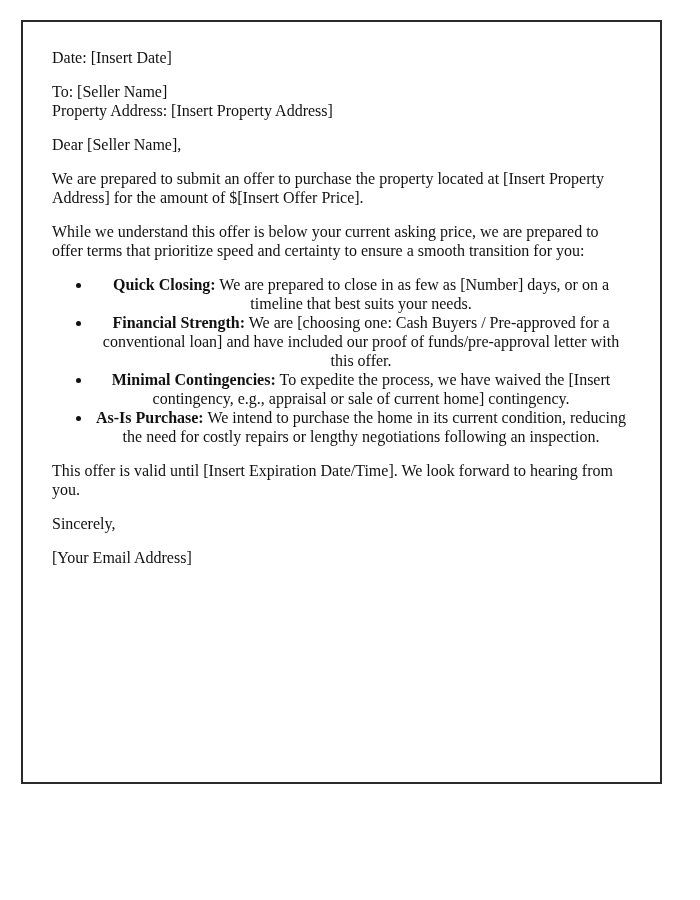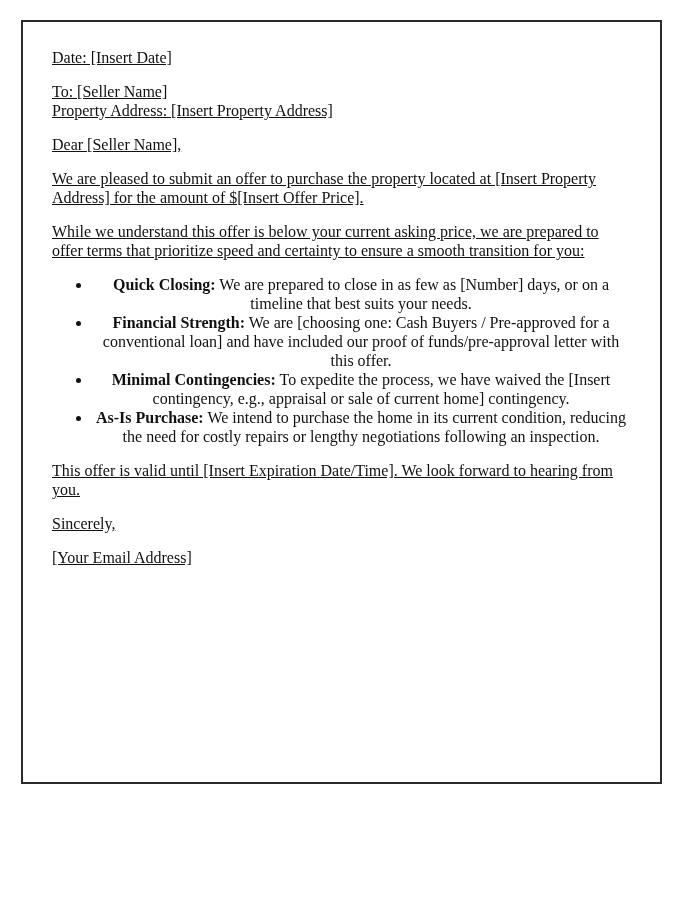--- a/index.html
+++ b/index.html
@@ -26,21 +26,20 @@
     height: 764px;
     border: 2px solid #2b2b2b;
     background: #ffffff;
     padding: 26px 30px 20px 29px;
     overflow: hidden;
   }
   .letter-page p {
     margin: 0 0 15px 0;
     font-size: 16px;
     line-height: 19px;
-    text-decoration: underline;
   }
   .letter-page ul {
     margin: 0 0 15px 0;
     padding: 0 0 0 40px;
     font-size: 16px;
     line-height: 19px;
     text-align: center;
   }
   .letter-page li {
     margin: 0;
@@ -59,21 +58,21 @@
 
     <p>Date: [Insert Date]</p>
 
     <p>
       <span class="sig-line">To: [Seller Name]</span>
       <span class="sig-line">Property Address: [Insert Property Address]</span>
     </p>
 
     <p>Dear [Seller Name],</p>
 
-    <p>We are pleased to submit an offer to purchase the property located at [Insert Property Address] for the amount of $[Insert Offer Price].</p>
+    <p>We are prepared to submit an offer to purchase the property located at [Insert Property Address] for the amount of $[Insert Offer Price].</p>
 
     <p>While we understand this offer is below your current asking price, we are prepared to offer terms that prioritize speed and certainty to ensure a smooth transition for you:</p>
 
     <ul>
       <li><strong>Quick Closing:</strong><span> We are prepared to close in as few as [Number] days, or on a timeline that best suits your needs.</span></li>
       <li><strong>Financial Strength:</strong><span> We are [choosing one: Cash Buyers / Pre-approved for a conventional loan] and have included our proof of funds/pre-approval letter with this offer.</span></li>
       <li><strong>Minimal Contingencies:</strong><span> To expedite the process, we have waived the [Insert contingency, e.g., appraisal or sale of current home] contingency.</span></li>
       <li><strong>As-Is Purchase:</strong><span> We intend to purchase the home in its current condition, reducing the need for costly repairs or lengthy negotiations following an inspection.</span></li>
     </ul>
 

